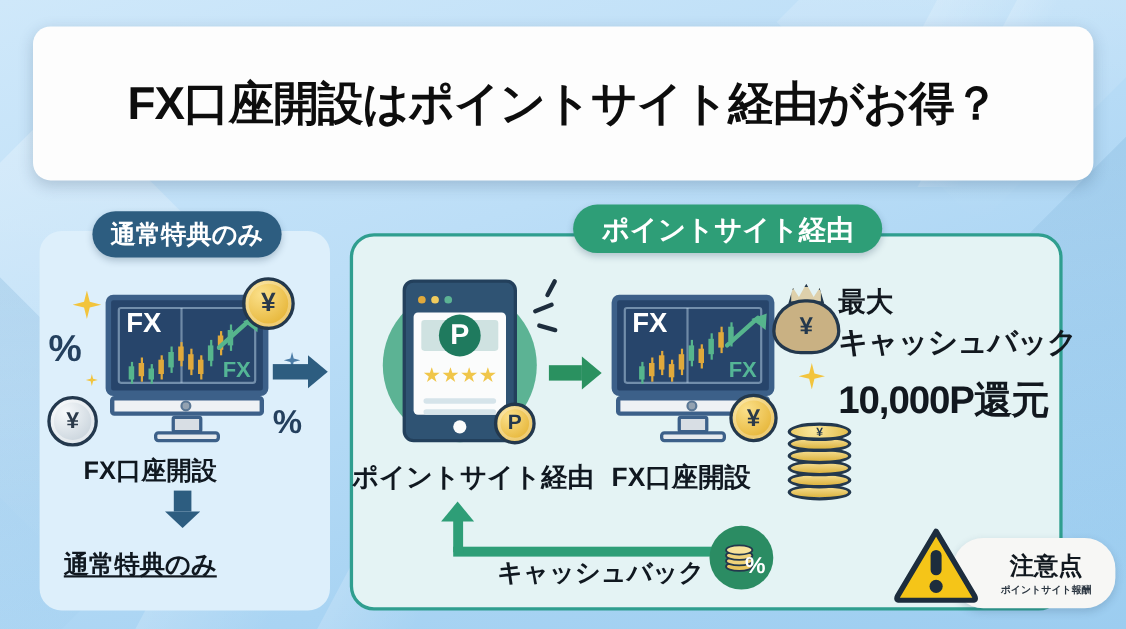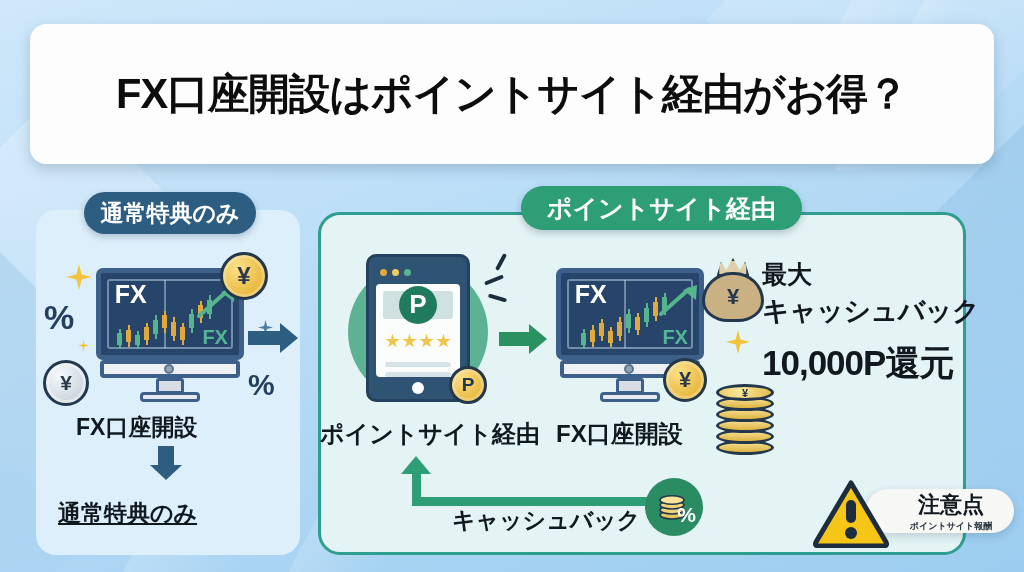--- a/index.html
+++ b/index.html
@@ -313,21 +313,21 @@
     display: flex; align-items: center; justify-content: center;
   }
   .cb-pct {
     position: absolute; right: 7px; bottom: 9px;
     color: #fff; font-weight: 900; font-size: 21px;
   }
 
   
   .warn-box {
     position: absolute; left: 866px; top: 489px;
-    width: 148px; height: 44px;
+    width: 148px; height: 64px;
     background: #f7f7f5; border-radius: 28px;
     display: flex; flex-direction: column;
     align-items: center; justify-content: center;
     padding-left: 22px;
     box-shadow: 0 3px 8px rgba(30,60,90,.2);
   }
   .warn-title { font-size: 22px; font-weight: 900; color: #11181f; white-space: nowrap; }
   .warn-sub { font-size: 9px; font-weight: 700; color: #2a3540; white-space: nowrap; }
   .warn-tri {
     position: absolute; left: 812px; top: 478px;

